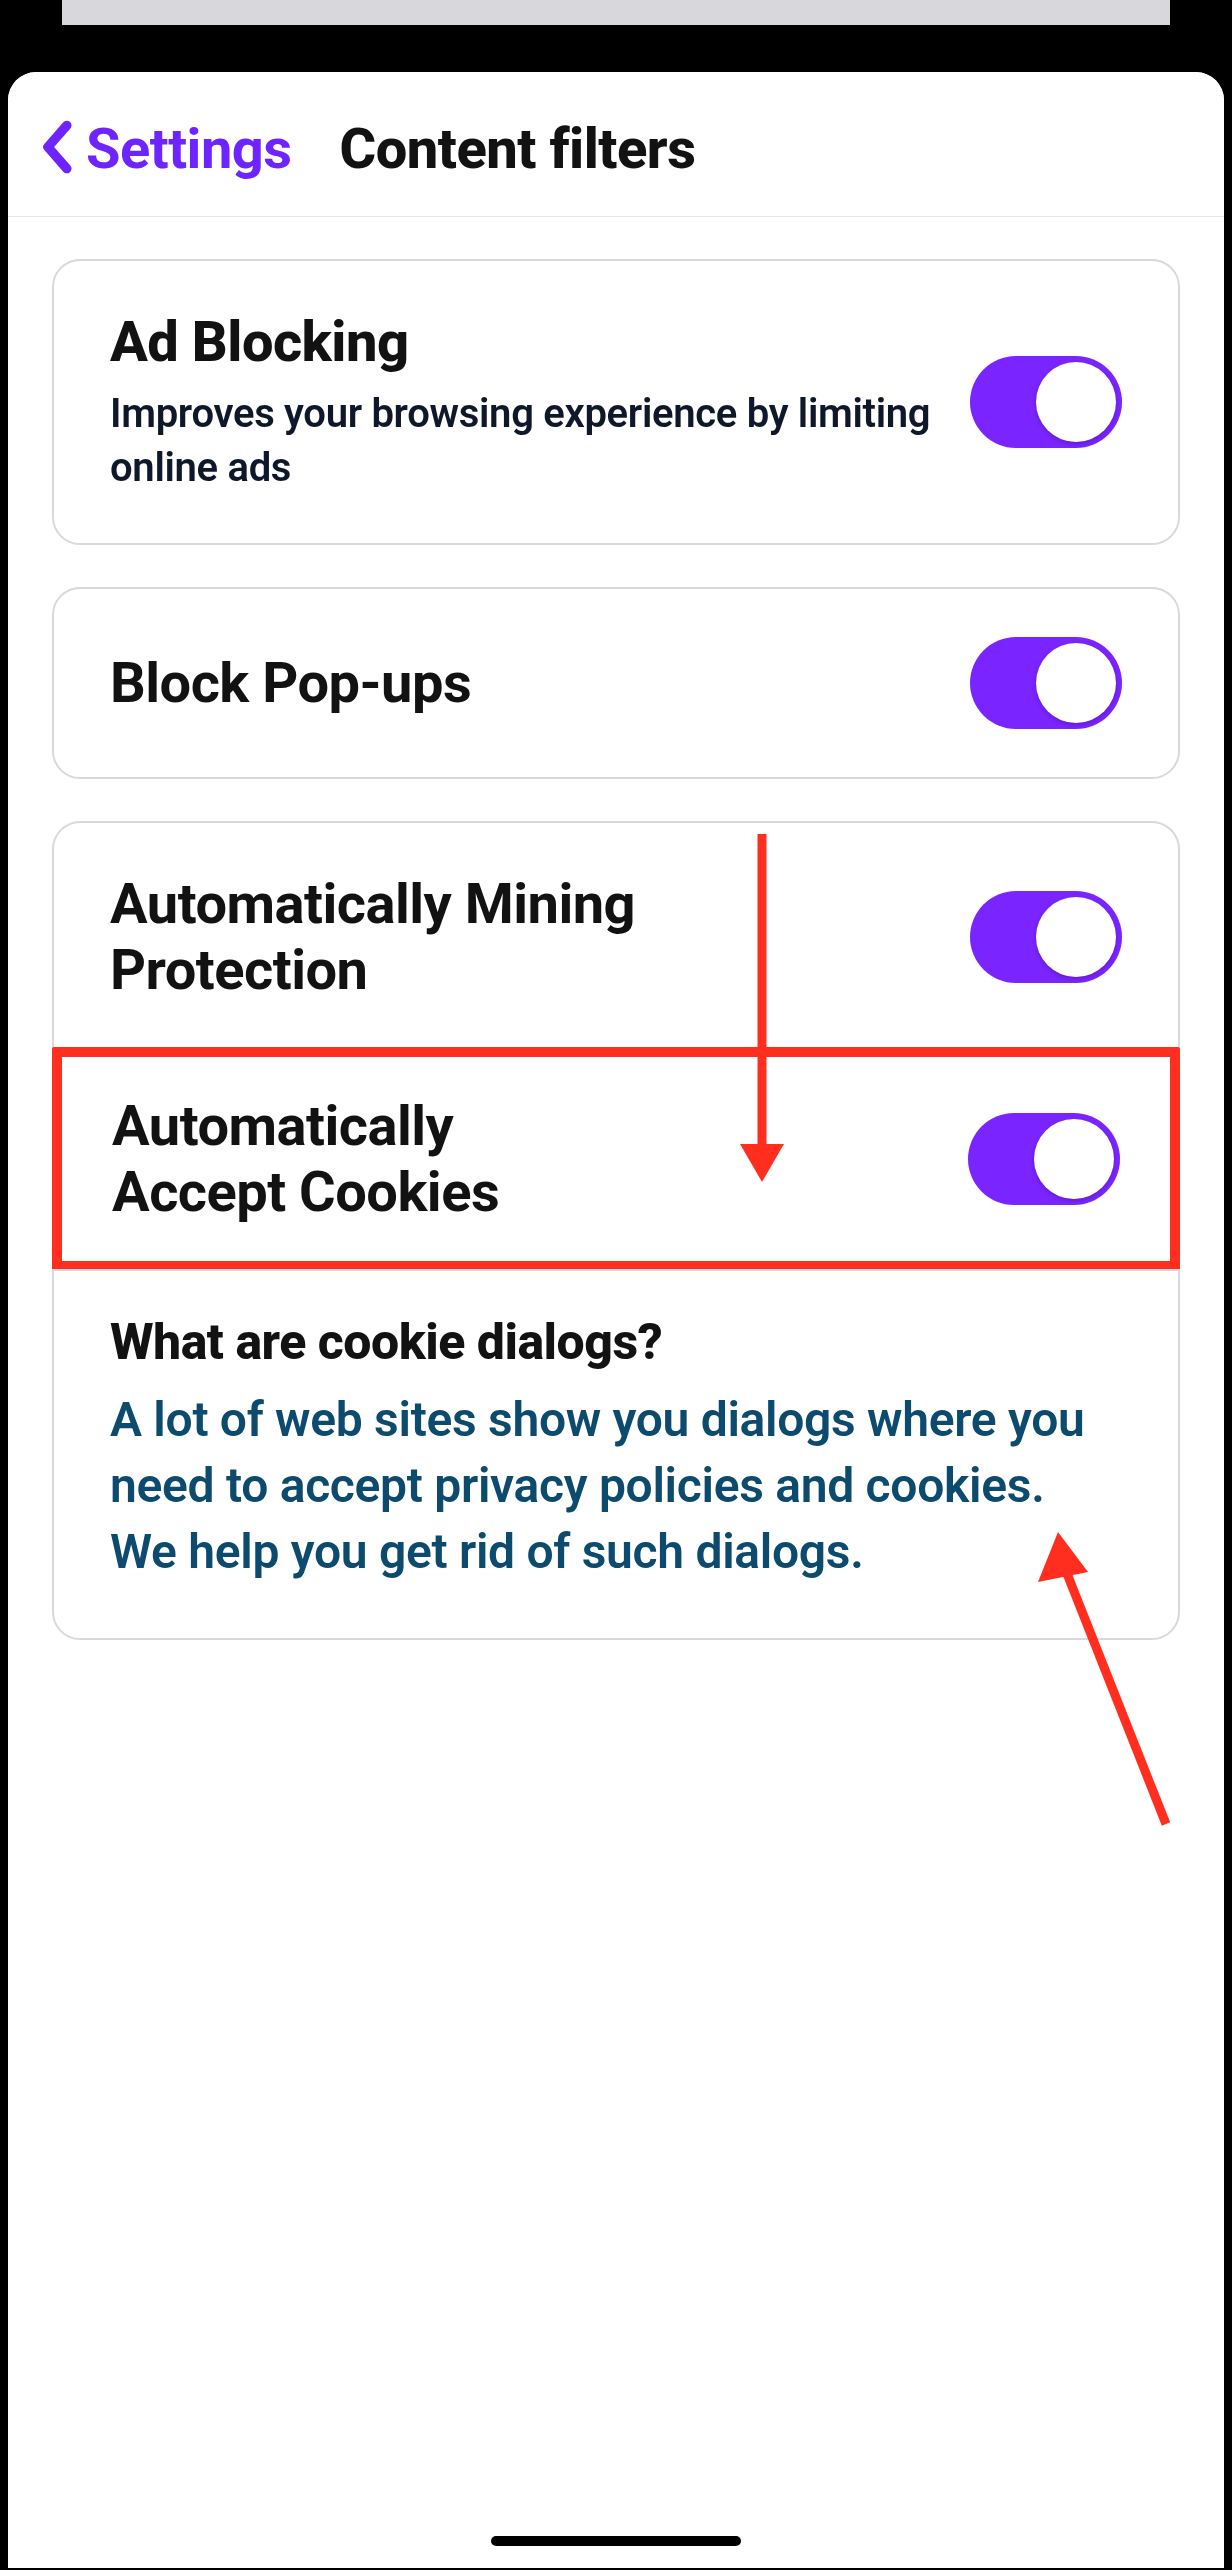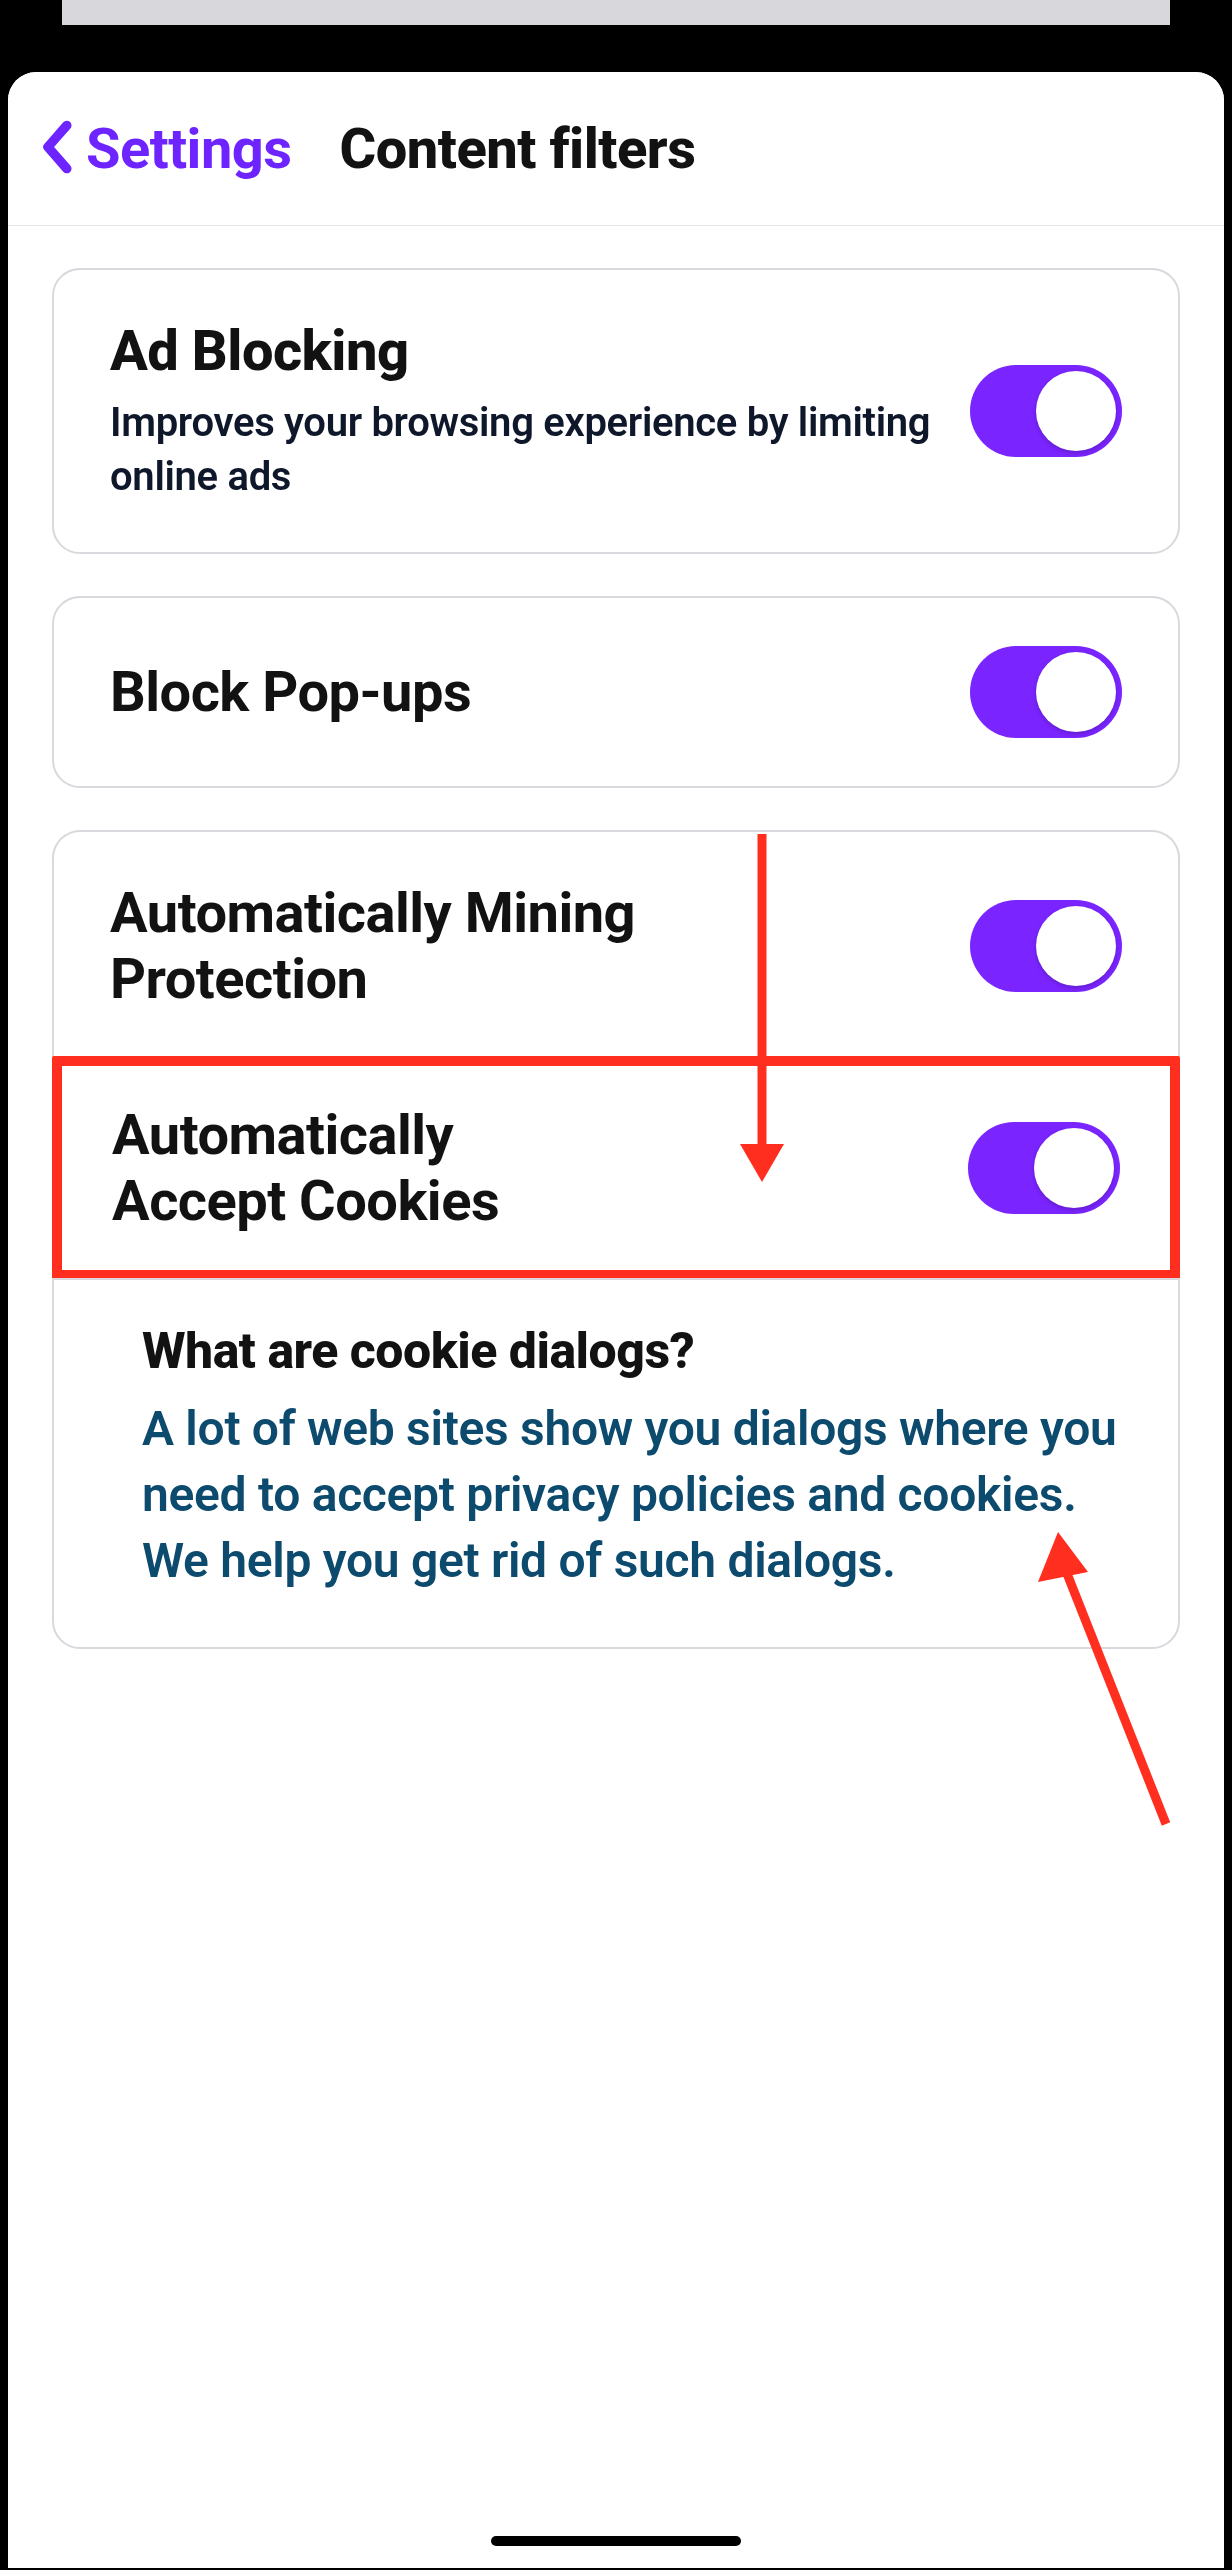--- a/index.html
+++ b/index.html
@@ -38,21 +38,21 @@
     .screen-inner {
       position: relative;
       width: 100%;
       height: 100%;
       background: #fff;
       border-radius: 28px 28px 0 0;
     }
     .header {
       display: flex;
       align-items: center;
-      padding: 44px 30px 43px 30px;
+      padding: 44px 30px 34px 30px;
       border-bottom: 1px solid #e8e8e8;
       gap: 12px;
     }
     .back-chevron svg {
       width: 36px;
       height: 54px;
     }
     .back-label {
       color: #6e24ff;
       font-size: 56px;
@@ -101,21 +101,20 @@
     }
     .row-subtitle {
       color: #0f172a;
       font-size: 40px;
       font-weight: 600;
       line-height: 1.35;
       letter-spacing: -0.3px;
     }
     .info-block {
       padding: 42px 56px 52px 56px;
-      margin-left: 32px;
     }
     .info-title {
       color: #121212;
       font-size: 50px;
       font-weight: 800;
       margin-bottom: 16px;
       letter-spacing: -0.5px;
     }
     .info-body {
       color: #0c4a6e;

